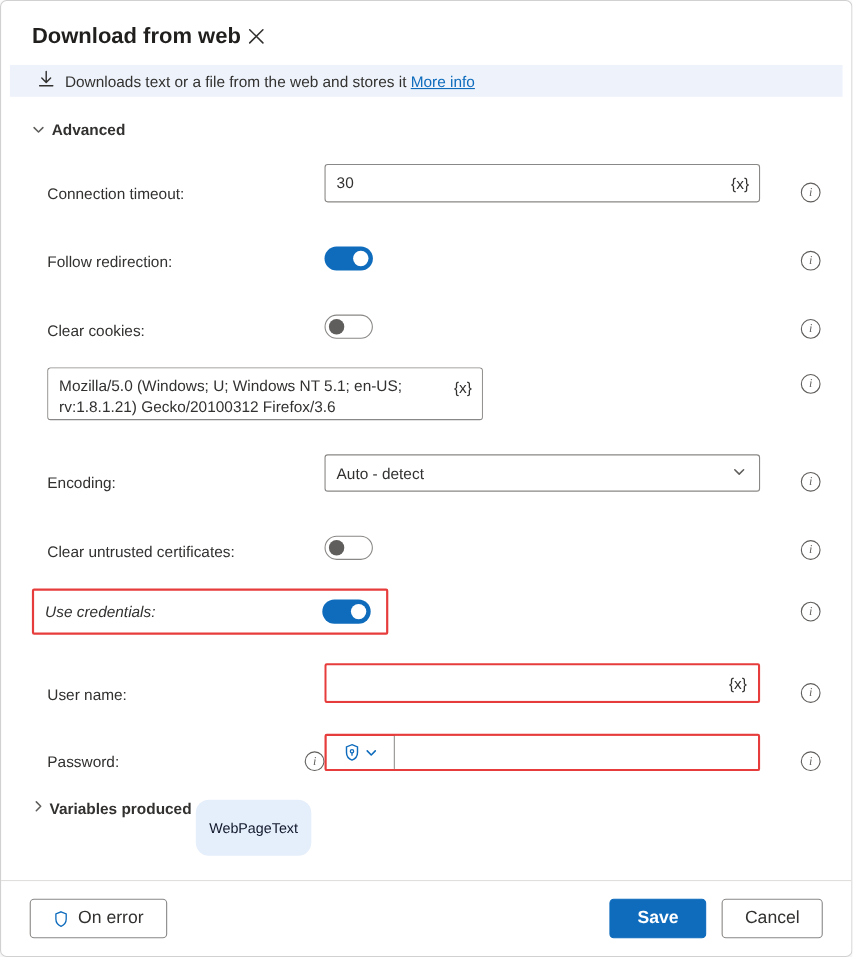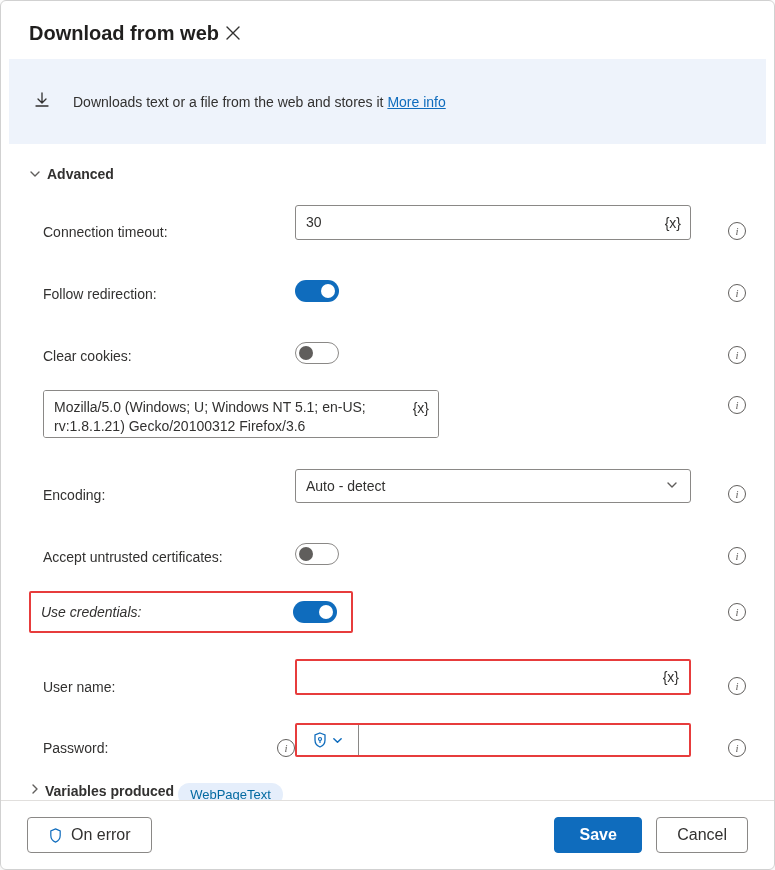--- a/index.html
+++ b/index.html
@@ -34,24 +34,24 @@
     }
     .close-btn {
       width: 28px; height: 28px;
       display: flex; align-items: center; justify-content: center;
       cursor: pointer;
       color: #323130;
     }
     .info-banner {
       margin: 0 8px;
       background: #eef3fb;
-      padding: 32px 24px;
-      display: flex;
-      align-items: center;
-      gap: 22px;
+      padding: 4px 24px;
+      display: flex;
+      align-items: center;
+      gap: 8px;
       font-size: 14px;
       color: #323130;
     }
     .info-banner .download-icon { flex-shrink: 0; }
     .info-banner a {
       color: #0f6cbd;
       text-decoration: underline;
       cursor: pointer;
     }
     .dialog-body {
@@ -192,23 +192,23 @@
     .var-section {
       display: flex;
       align-items: flex-start;
       gap: 4px;
       margin-top: 6px;
       margin-bottom: 10px;
       cursor: pointer;
     }
     .var-badge {
       background: #e5eefb;
-      color: #0369a1;
+      color: #0f172a;
       border-radius: 12px;
-      padding: 4px 12px;
+      padding: 18px 12px;
       font-size: 13px;
     }
     .dialog-footer {
       border-top: 1px solid #e1dfdd;
       padding: 16px 26px;
       display: flex;
       align-items: center;
     }
     .btn {
       border: 1px solid #8a8886;
@@ -378,21 +378,21 @@
           </span>
         </div>
       </div>
       <div class="field-info">
           <span class="info-icon">i</span>
         </div>
     </div>
 
     <div class="field-row">
       <div class="field-label-area">
-          <span>Accept untrusted certificates:</span>
+          <span>Clear untrusted certificates:</span>
         </div>
       <div class="field-control">
         <div class="toggle off">
             <div class="knob"></div>
           </div>
       </div>
       <div class="field-info">
           <span class="info-icon">i</span>
         </div>
     </div>

